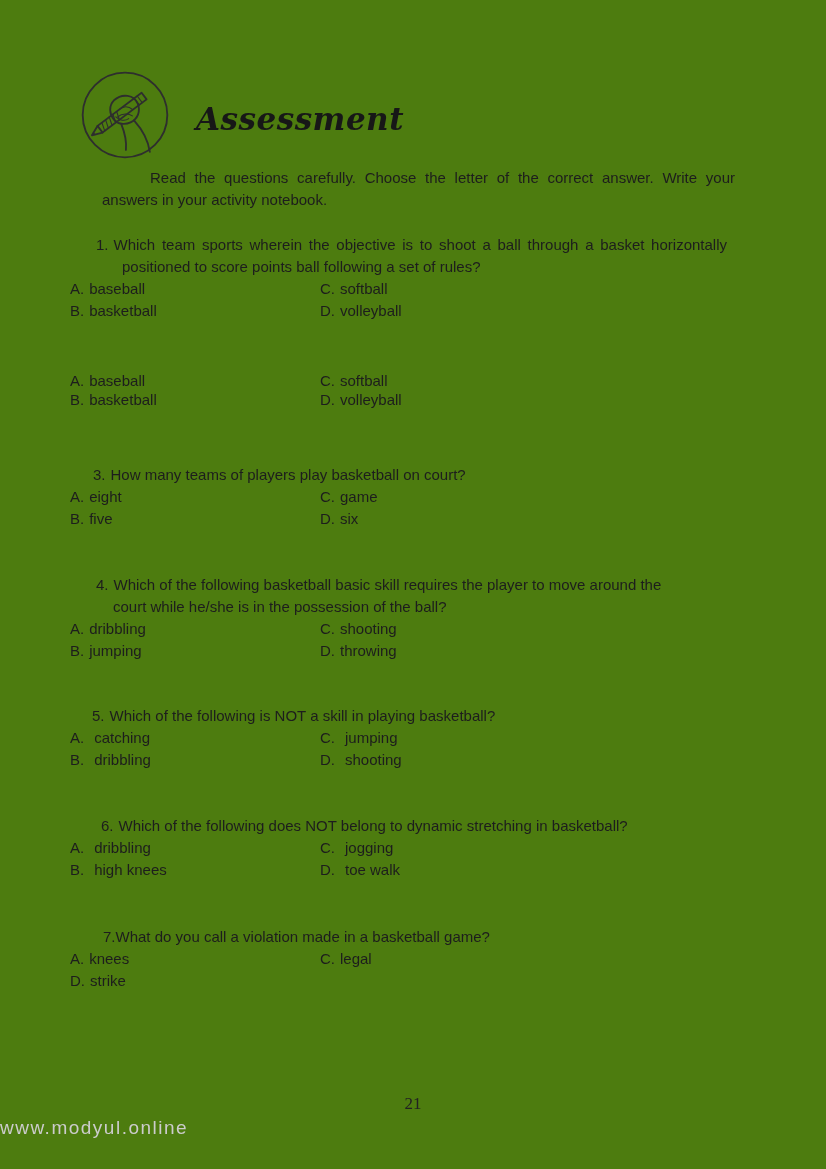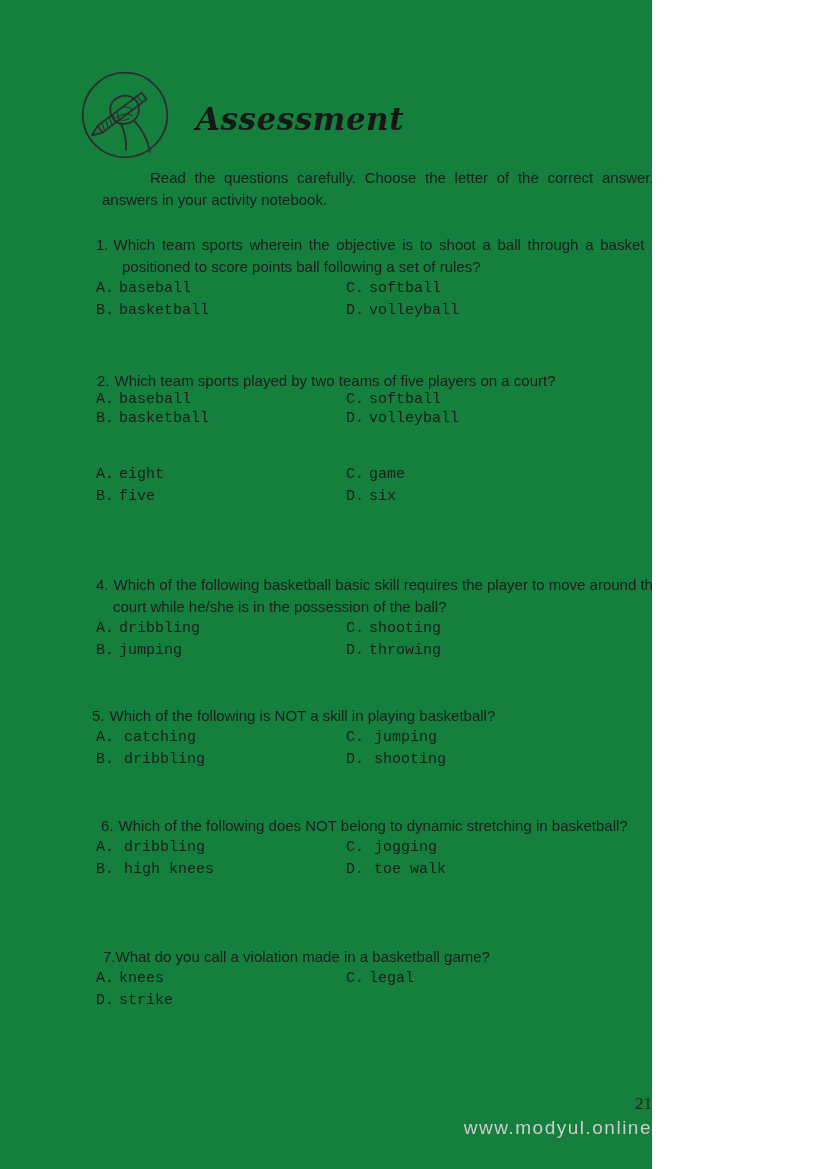--- a/index.html
+++ b/index.html
@@ -1,19 +1,19 @@
 <!DOCTYPE html>
 <html><head>
 <meta charset="utf-8">
 <style>
   html,body{margin:0;padding:0;background:#ffffff;}
   .page{
     position:relative;
-    width:652px;height:1169px;
-    background:#15803d;
+    width:826px;height:1169px;
+    background:#4d7c0f;
     font-family:"Liberation Sans",sans-serif;
     font-size:15px;
     color:#1d1d1d;
     overflow:hidden;
   }
   .abs{position:absolute;}
   
   .icon-badge{left:79px;top:69px;width:92px;height:92px;}
   .page-title{
     left:196px;top:101px;
@@ -29,35 +29,34 @@
     line-height:22px;
     text-indent:48px;
     text-align:justify;
   }
   
   .question{left:0;width:826px;line-height:22px;}
   .q-stem{}
   .q-num{margin-right:5px;}
   .num-tight .q-num{margin-right:0;}
   .options{
-    padding-left:96px;
+    padding-left:70px;
     display:grid;
     grid-template-columns:250px max-content;
-    font-family:Liberation Mono, monospace;
   }
   .opt-letter{margin-right:5px;}
   .gap-wide .opt-letter{margin-right:10px;}
   
   .page-number{
-    left:0;right:0;top:1094px;text-align:right;
+    left:0;right:0;top:1094px;text-align:center;
     font-family:"Liberation Serif",serif;
     font-size:17px;color:#222222;
   }
   .watermark{
-    left:0;right:0;top:1117px;text-align:right;
+    left:0;right:0;top:1117px;text-align:left;
     font-size:19px;letter-spacing:1.5px;
     color:#cccccc;
   }
   svg .ln{fill:none;stroke:#2e2e2e;stroke-width:2;stroke-linecap:round;stroke-linejoin:round;}
   svg .thin{fill:none;stroke:#2e2e2e;stroke-width:1.2;stroke-linecap:round;}
 </style>
 </head>
 <body>
 
 <div class="page">
@@ -99,32 +98,32 @@
     </div>
     <div class="options">
       <div><span class="opt-letter">A.</span><span>baseball</span></div>
       <div><span class="opt-letter">C.</span><span>softball</span></div>
       <div><span class="opt-letter">B.</span><span>basketball</span></div>
       <div><span class="opt-letter">D.</span><span>volleyball</span></div>
     </div>
   </div>
 
   <div class="abs question" style="top:371px;line-height:19px">
-    <div class="q-stem" style="margin-left:97px">
-      <span class="q-num">2.</span><span>Which team sports played by two teams of five players on a court?</span>
-    </div>
     <div class="options">
       <div><span class="opt-letter">A.</span><span>baseball</span></div>
       <div><span class="opt-letter">C.</span><span>softball</span></div>
       <div><span class="opt-letter">B.</span><span>basketball</span></div>
       <div><span class="opt-letter">D.</span><span>volleyball</span></div>
     </div>
   </div>
 
   <div class="abs question" style="top:464px">
+    <div class="q-stem" style="margin-left:93px">
+      <span class="q-num">3.</span><span>How many teams of players play basketball on court?</span>
+    </div>
     <div class="options">
       <div><span class="opt-letter">A.</span><span>eight</span></div>
       <div><span class="opt-letter">C.</span><span>game</span></div>
       <div><span class="opt-letter">B.</span><span>five</span></div>
       <div><span class="opt-letter">D.</span><span>six</span></div>
     </div>
   </div>
 
   <div class="abs question" style="top:574px">
     <div class="q-stem" style="margin-left:96px;width:600px;padding-left:17px;text-indent:-17px;box-sizing:border-box">
@@ -155,21 +154,21 @@
       <span class="q-num">6.</span><span>Which of the following does NOT belong to dynamic stretching in basketball?</span>
     </div>
     <div class="options">
       <div><span class="opt-letter">A.</span><span>dribbling</span></div>
       <div><span class="opt-letter">C.</span><span>jogging</span></div>
       <div><span class="opt-letter">B.</span><span>high knees</span></div>
       <div><span class="opt-letter">D.</span><span>toe walk</span></div>
     </div>
   </div>
 
-  <div class="abs question num-tight" style="top:946px">
+  <div class="abs question num-tight" style="top:926px">
     <div class="q-stem" style="margin-left:103px">
       <span class="q-num">7.</span><span>What do you call a violation made in a basketball game?</span>
     </div>
     <div class="options">
       <div><span class="opt-letter">A.</span><span>knees</span></div>
       <div><span class="opt-letter">C.</span><span>legal</span></div>
       <div><span class="opt-letter">D.</span><span>strike</span></div>
     </div>
   </div>
 

